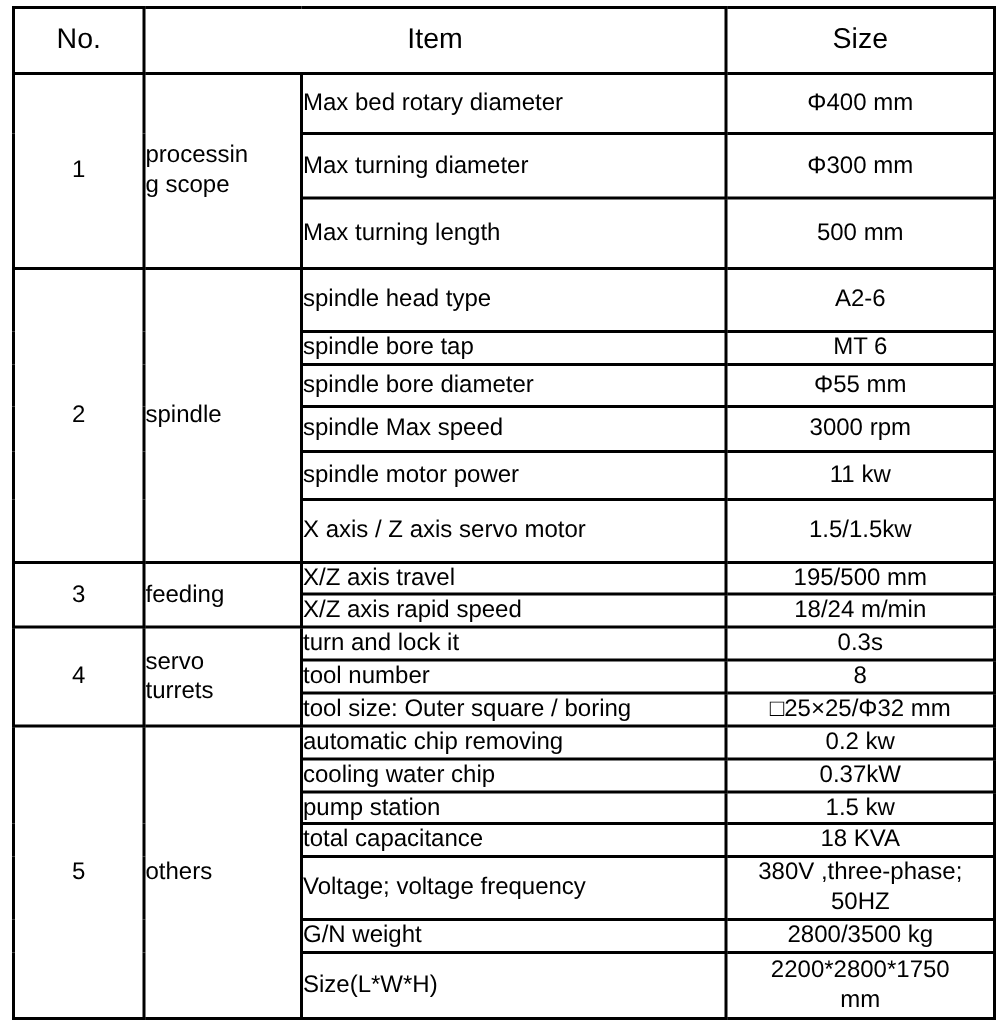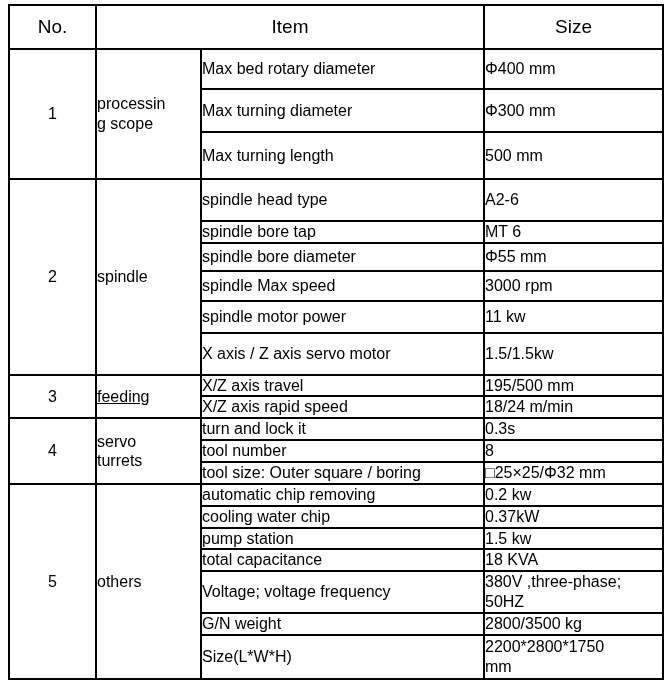--- a/index.html
+++ b/index.html
@@ -34,27 +34,27 @@
   }
   #spec-table th {
     font-size: 19px;
     font-weight: normal;
     text-align: center;
     margin-left: 43px;
   }
   td.no   { text-align: center; }
   td.cat  { text-align: left; padding-left: 9px; }
   td.item { text-align: left; padding-left: 7px; margin-top: 17px; }
-  td.size { text-align: left; }
+  td.size { text-align: center; }
   
   tr.quirk-low-high td.item { vertical-align: bottom; padding-bottom: 4px; }
   tr.quirk-low-high td.size { vertical-align: top; padding-top: 5px; }
   
   td.v-top    { vertical-align: top; padding-top: 1px; }
-  td.v-bottom { vertical-align: bottom; padding-bottom: 2px; text-decoration: underline; }
+  td.v-bottom { vertical-align: bottom; padding-bottom: 2px; }
 </style>
 </head>
 <body>
 
 <table id="spec-table">
   <colgroup>
     <col class="c-no">
       <col class="c-cat">
       <col class="c-item">
       <col class="c-size">

